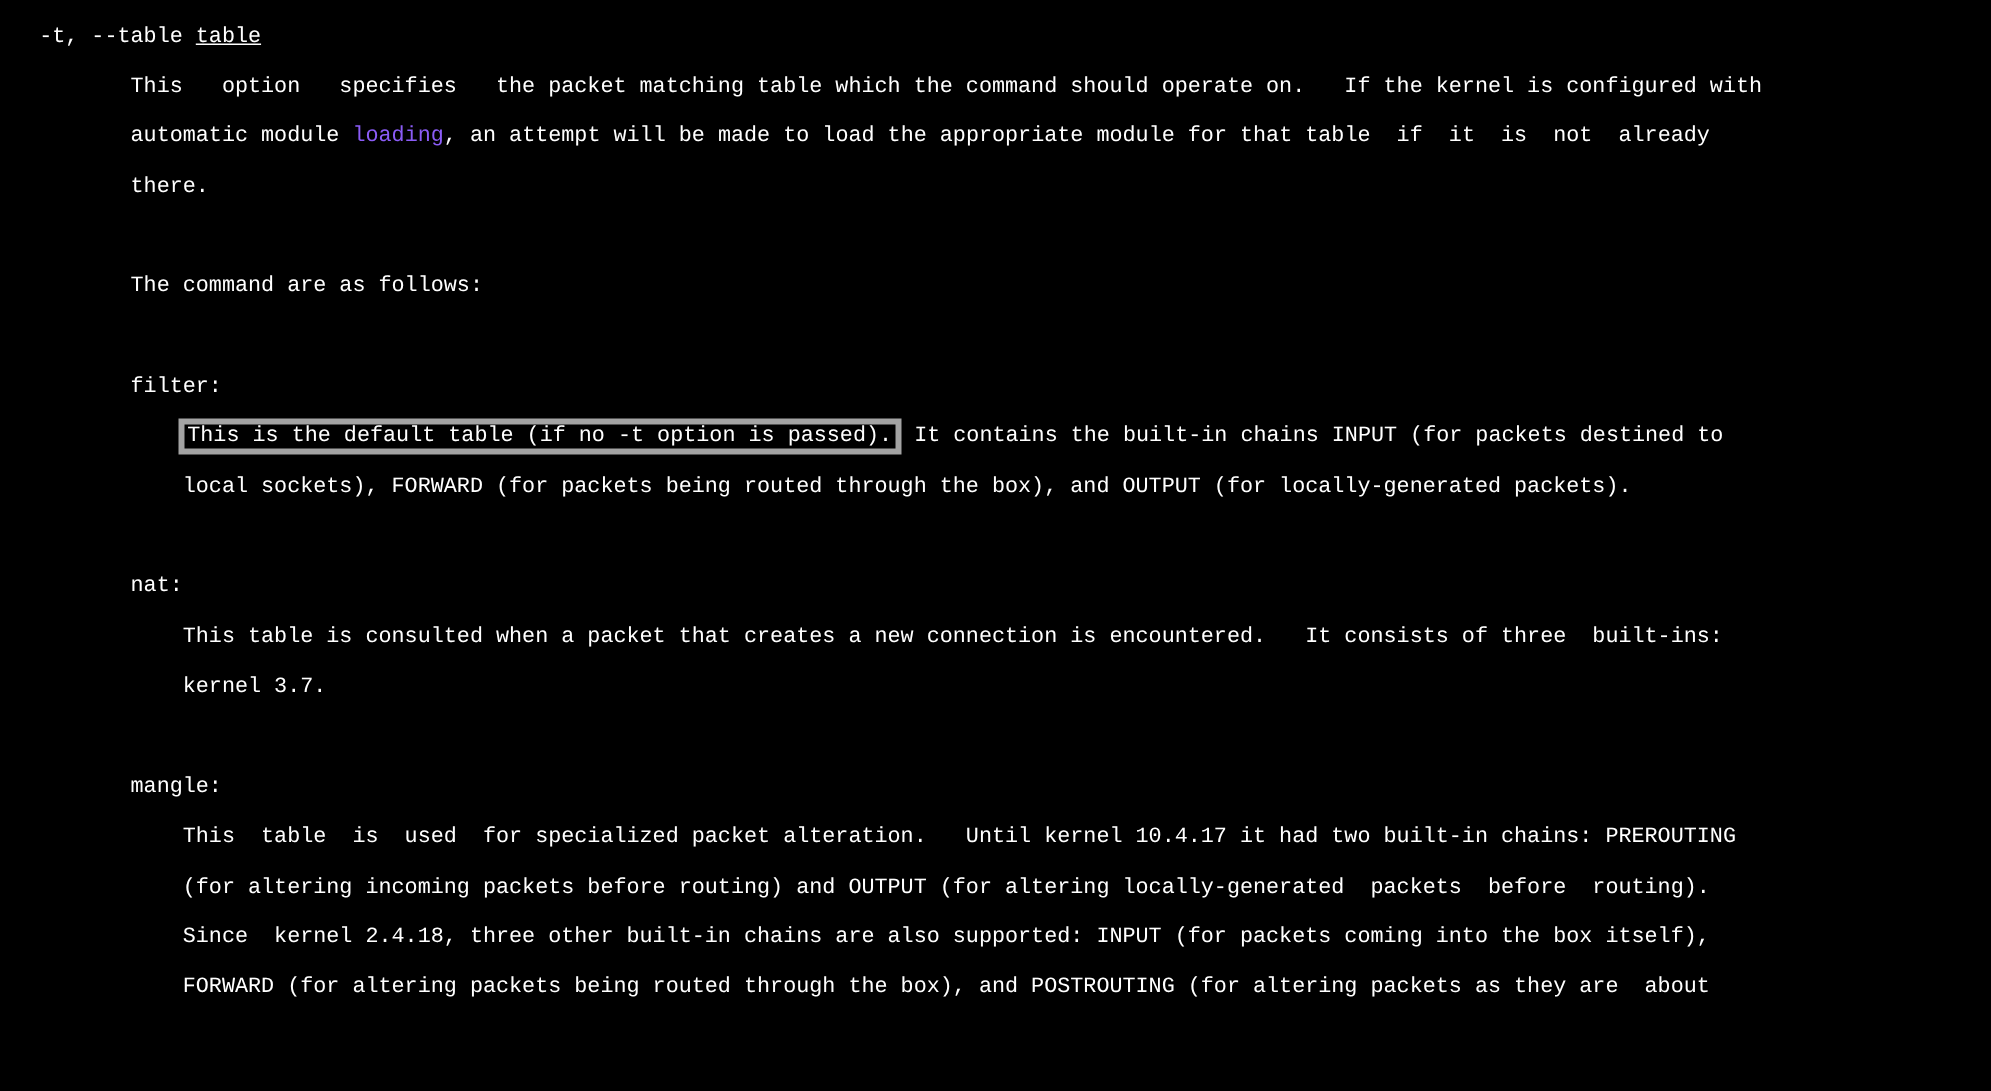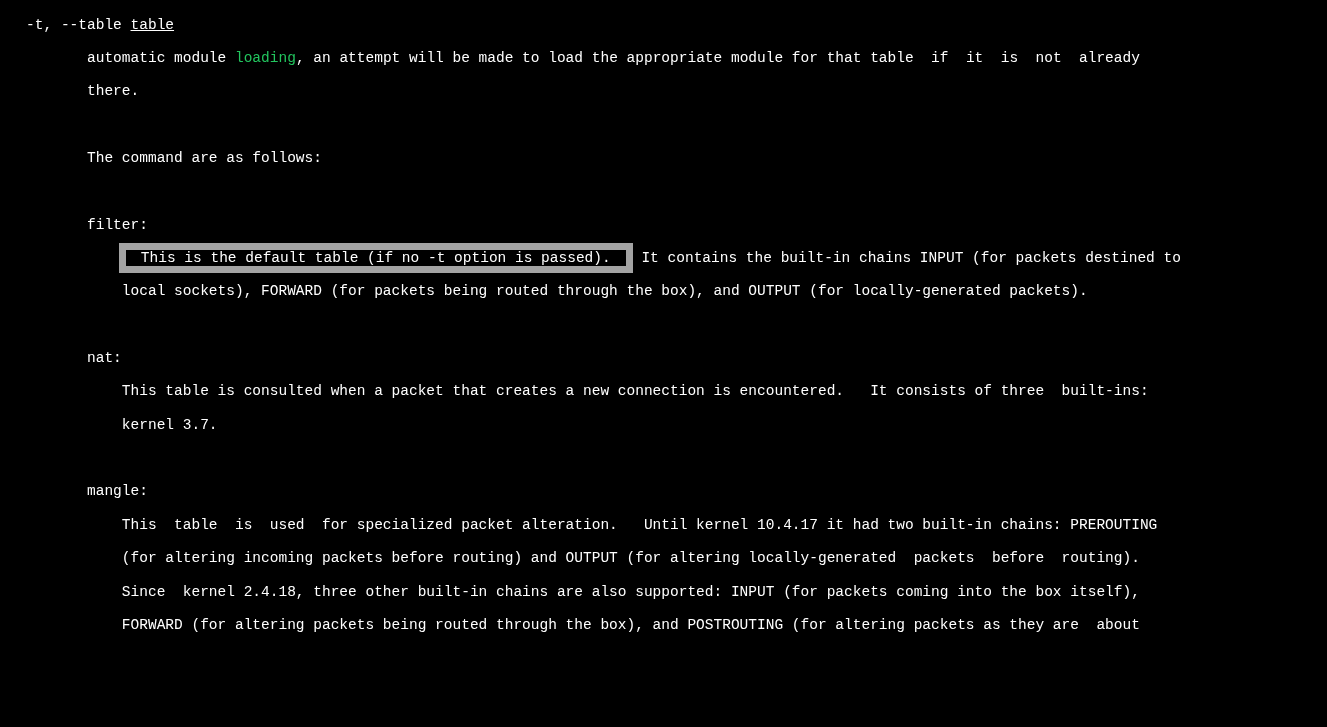--- a/index.html
+++ b/index.html
@@ -12,34 +12,35 @@
     line-height: 1.15;
     width: 1327px;
     height: 727px;
     overflow: hidden;
   }
   .page {
     padding: 0;
     white-space: pre;
   }
   .u { text-decoration: underline; }
-  .grn { color: #22c55e; }
+  .grn { color: #8b5cf6; }
   .hlbox {
-    border: 7px solid #a3a3a3;
-    padding: 0 15px;
+    border: 4px solid #a3a3a3;
+    padding: 0 2px;
     margin-left: -3px;
   }
   
   .l { display: block; white-space: pre; }
 </style>
 </head>
 <body>
 
 <div class="page">
 <span class="l"><span>   -t, --table </span><span class="u">table</span></span>
+<span class="l">          This   option   specifies   the packet matching table which the command should operate on.   If the kernel is configured with</span>
 <span class="l"><span>          automatic module </span><span class="grn">loading</span><span>, an attempt will be made to load the appropriate module for that table  if  it  is  not  already</span></span>
 <span class="l">          there.</span>
 <span class="l">&nbsp;</span>
 <span class="l">          The command are as follows:</span>
 <span class="l">&nbsp;</span>
 <span class="l">          filter:</span>
 <span class="l">              <span class="hlbox">This is the default table (if no -t option is passed).</span><span> It contains the built-in chains INPUT (for packets destined to</span></span>
 <span class="l">              local sockets), FORWARD (for packets being routed through the box), and OUTPUT (for locally-generated packets).</span>
 <span class="l">&nbsp;</span>
 <span class="l">          nat:</span>

